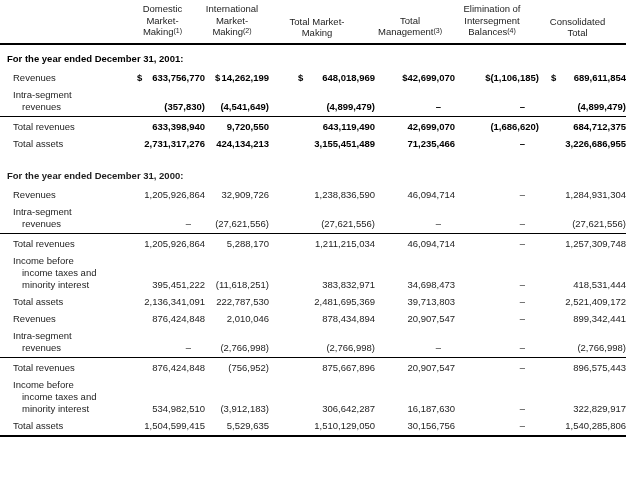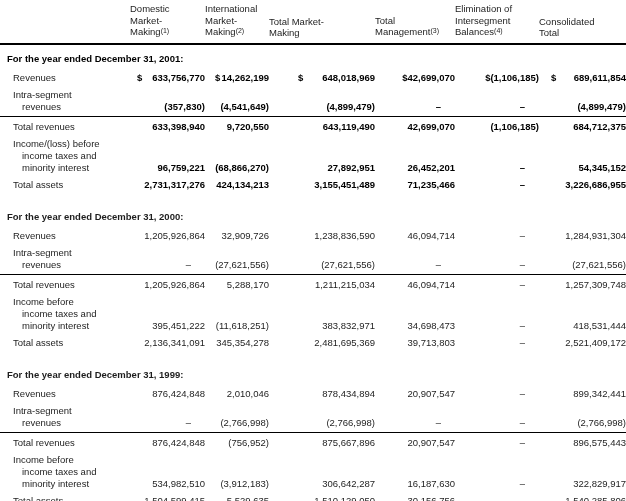--- a/index.html
+++ b/index.html
@@ -21,21 +21,21 @@
   col.c-label { width: 130px; }
   col.c-domestic { width: 75px; }
   col.c-international { width: 64px; }
   col.c-total-mm { width: 106px; }
   col.c-asset { width: 80px; }
   col.c-elim { width: 84px; }
   col.c-consol { width: 87px; }
 
   thead th {
     vertical-align: bottom;
-    text-align: left;
+    text-align: center;
     font-weight: normal;
     padding: 3px 10px 4px 0;
     line-height: 11.5px;
     border-bottom: 2px solid #000;
     white-space: nowrap;
   }
   thead th.empty { padding: 0; }
   .fn { font-size: 7px; position: relative; top: -2px; }
 
   td { vertical-align: bottom; line-height: 12px; }
@@ -152,35 +152,22 @@
         <td class="num">(4,899,479)</td>
       </tr>
       <tr class="rule bold-sec">
         <td class="label">
           <div class="lbl-line">Total revenues</div>
         </td>
         <td class="num">633,398,940</td>
         <td class="num">9,720,550</td>
         <td class="num">643,119,490</td>
         <td class="num">42,699,070</td>
-        <td class="num">(1,106,185)</td>
+        <td class="num">(1,686,620)</td>
         <td class="num">684,712,375</td>
-      </tr>
-      <tr class="bold-sec">
-        <td class="label">
-          <div class="lbl-line">Income/(loss) before</div>
-          <div class="lbl-line cont">income taxes and</div>
-          <div class="lbl-line cont">minority interest</div>
-        </td>
-        <td class="num">96,759,221</td>
-        <td class="num">(68,866,270)</td>
-        <td class="num">27,892,951</td>
-        <td class="num">26,452,201</td>
-        <td class="num"><span class="dash">–</span></td>
-        <td class="num">54,345,152</td>
       </tr>
       <tr class="bold-sec">
         <td class="label">
           <div class="lbl-line">Total assets</div>
         </td>
         <td class="num">2,731,317,276</td>
         <td class="num">424,134,213</td>
         <td class="num">3,155,451,489</td>
         <td class="num">71,235,466</td>
         <td class="num"><span class="dash">–</span></td>
@@ -234,28 +221,25 @@
         <td class="num">383,832,971</td>
         <td class="num">34,698,473</td>
         <td class="num"><span class="dash">–</span></td>
         <td class="num">418,531,444</td>
       </tr>
       <tr class="">
         <td class="label">
           <div class="lbl-line">Total assets</div>
         </td>
         <td class="num">2,136,341,091</td>
-        <td class="num">345,354,278</td>
+        <td class="num">222,787,530</td>
         <td class="num">2,481,695,369</td>
         <td class="num">39,713,803</td>
         <td class="num"><span class="dash">–</span></td>
         <td class="num">2,521,409,172</td>
-      </tr>
-      <tr class="section-row gap">
-        <td colspan="7" class="section-heading">For the year ended December 31, 1999:</td>
       </tr>
       <tr class="">
         <td class="label">
           <div class="lbl-line">Revenues</div>
         </td>
         <td class="num">876,424,848</td>
         <td class="num">2,010,046</td>
         <td class="num">878,434,894</td>
         <td class="num">20,907,547</td>
         <td class="num"><span class="dash">–</span></td>

